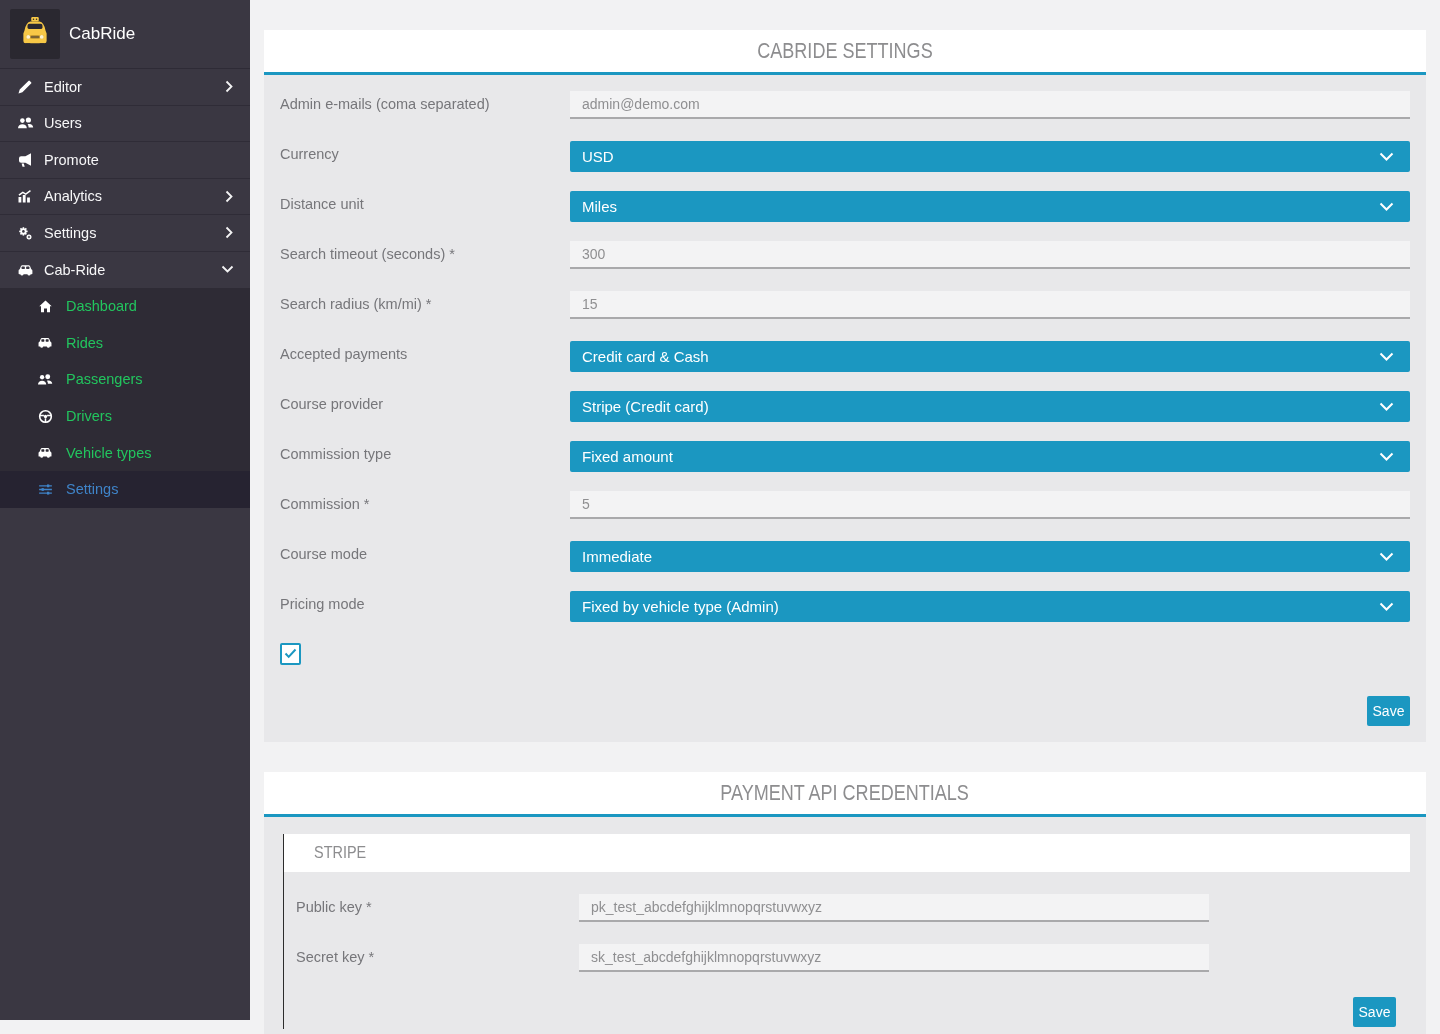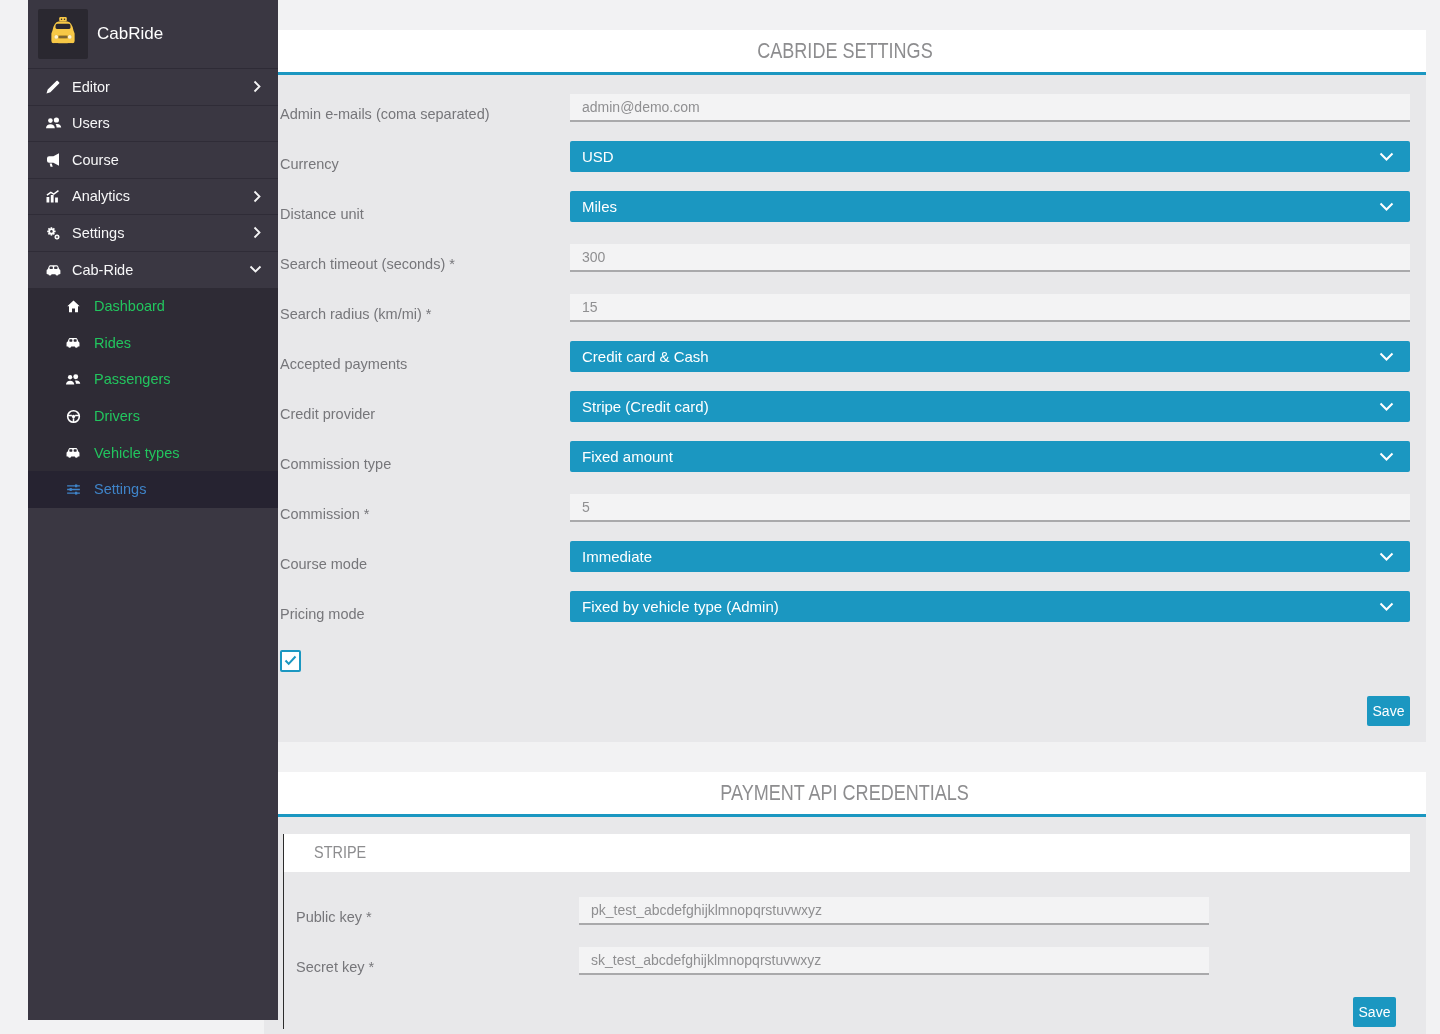--- a/index.html
+++ b/index.html
@@ -1,21 +1,21 @@
 <!DOCTYPE html>
 <html><head>
 <meta charset="utf-8">
 <style>
   * { box-sizing: border-box; margin: 0; padding: 0; }
   html,body { width:1440px; height:1034px; overflow:hidden;
     font-family:"Liberation Sans", sans-serif; background:#f2f2f3; }
 
   
   .sidebar { position:fixed; left:0; top:0; bottom:14px; width:250px;
-    background:#3a3742; z-index:5;margin-left:28px; }
+    background:#3a3742; z-index:5; }
   .logo-row { height:68px; display:flex; align-items:center; padding-left:10px; }
   .logo-tile { width:50px; height:50px; background:#2a2830; border-radius:2px;
     display:flex; align-items:center; justify-content:center; }
   .logo-title { color:#ffffff; font-size:17px; margin-left:9px; }
   .nav { border-top:1px solid #2e2b36; }
   .nav-item { height:36.5px; display:flex; align-items:center; padding:0 16px;
     color:#f7f7f8; font-size:14.5px; border-bottom:1px solid #2f2c37; cursor:pointer; }
   .nav-item .ico { width:18px; display:flex; justify-content:center; }
   .nav-item .lbl { margin-left:10px; flex:1; }
   .chev { opacity:.95; display:flex; }
@@ -27,21 +27,21 @@
   .subnav-item.active { background:#262331; color:#3f84c9; }
 
   
   .main { margin-left:250px; padding:30px 14px 0 14px; }
   .panel-header { background:#ffffff; height:45px; display:flex; align-items:center;
     justify-content:center; border-bottom:3px solid #1b97c1; }
   .panel-title { color:#8d8d8f; font-size:22px; letter-spacing:0px;
     display:inline-block; transform:scaleX(.82); white-space:nowrap; }
   .panel-body { background:#e8e8ea; padding:16px 16px 16px 16px; }
 
-  .frow { display:flex; align-items:flex-end; min-height:31px; margin-bottom:19px; }
+  .frow { display:flex; align-items:flex-start; min-height:31px; margin-bottom:19px; }
   .frow .flabel { width:290px; color:#76767a; font-size:14.5px; padding-top:5px; }
   .frow .fctrl { flex:1; }
 
   .tinput { width:100%; height:28px; background:#f3f3f4; border:none;
     border-bottom:2px solid #a9a9ab; color:#8f8f91; font-size:14px;
     padding:0 12px; font-family:"Liberation Sans", sans-serif; outline:none; }
 
   .fselect { height:31px; background:#1b97c1; border-radius:2px; color:#ffffff;
     display:flex; align-items:center; justify-content:space-between;
     padding:0 16px 0 12px; font-size:15px; cursor:pointer; }
@@ -118,21 +118,21 @@
       <span class="lbl">Users</span>
     </div>
 
     <div class="nav-item">
       <span class="ico">
         <svg width="16" height="16" viewBox="0 0 16 16" fill="#fff">
             <path d="M14 1.2v12.6l-5.6-3H4.1A2.1 2.1 0 0 1 2 8.7V6.3a2.1 2.1 0 0 1 2.1-2.1h4.3L14 1.2z"></path>
             <path d="M4.6 11.6h2.2l.9 3.2H5.5z"></path>
           </svg>
       </span>
-      <span class="lbl">Course</span>
+      <span class="lbl">Promote</span>
     </div>
 
     <div class="nav-item">
       <span class="ico">
         <svg width="16" height="16" viewBox="0 0 16 16" fill="#fff">
             <rect x="1.5" y="9" width="2.8" height="5.5"></rect>
             <rect x="5.8" y="7" width="2.8" height="7.5"></rect>
             <rect x="10.1" y="9.5" width="2.8" height="5"></rect>
             <path d="M1.5 6.4l4.3-3 2.9 1.9 4.3-3.3.9 1.2-5.1 3.9-2.9-1.9-3.5 2.5z"></path>
           </svg>
@@ -326,21 +326,21 @@
           <div class="fselect">
             <span>Credit card &amp; Cash</span>
             <span><svg width="15" height="10" viewBox="0 0 15 10" fill="none" stroke="#fff" stroke-width="2">
                   <path d="M1.5 1.5l6 6 6-6"></path>
                 </svg></span>
           </div>
         </div>
       </div>
 
       <div class="frow">
-        <div class="flabel">Credit provider</div>
+        <div class="flabel">Course provider</div>
         <div class="fctrl">
           <div class="fselect">
             <span>Stripe (Credit card)</span>
             <span><svg width="15" height="10" viewBox="0 0 15 10" fill="none" stroke="#fff" stroke-width="2">
                   <path d="M1.5 1.5l6 6 6-6"></path>
                 </svg></span>
           </div>
         </div>
       </div>
 

